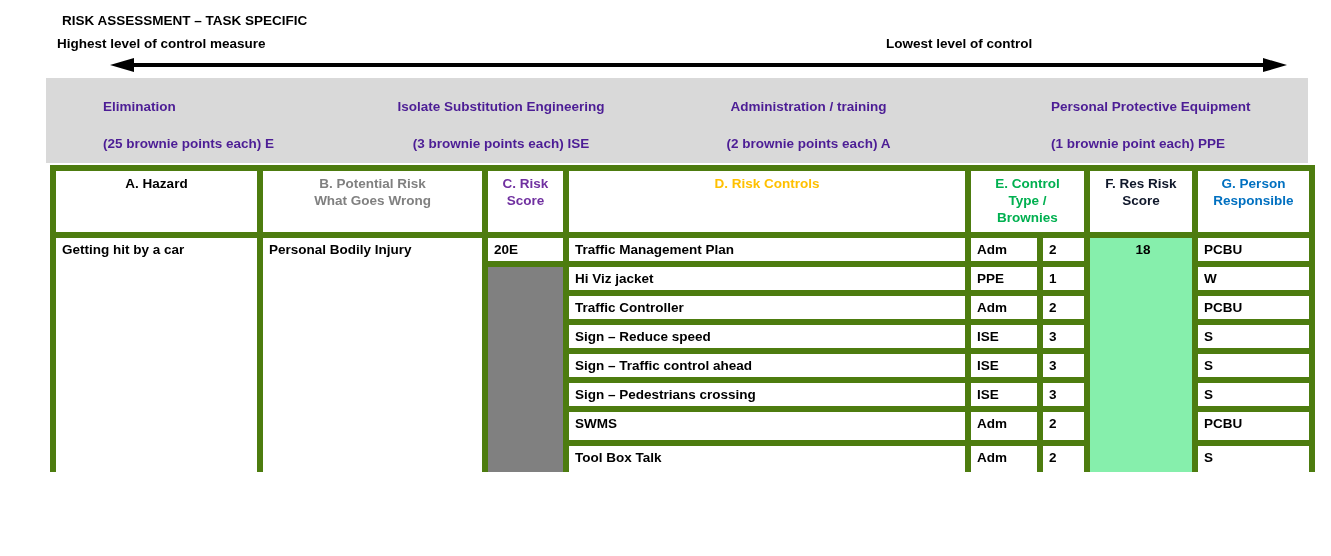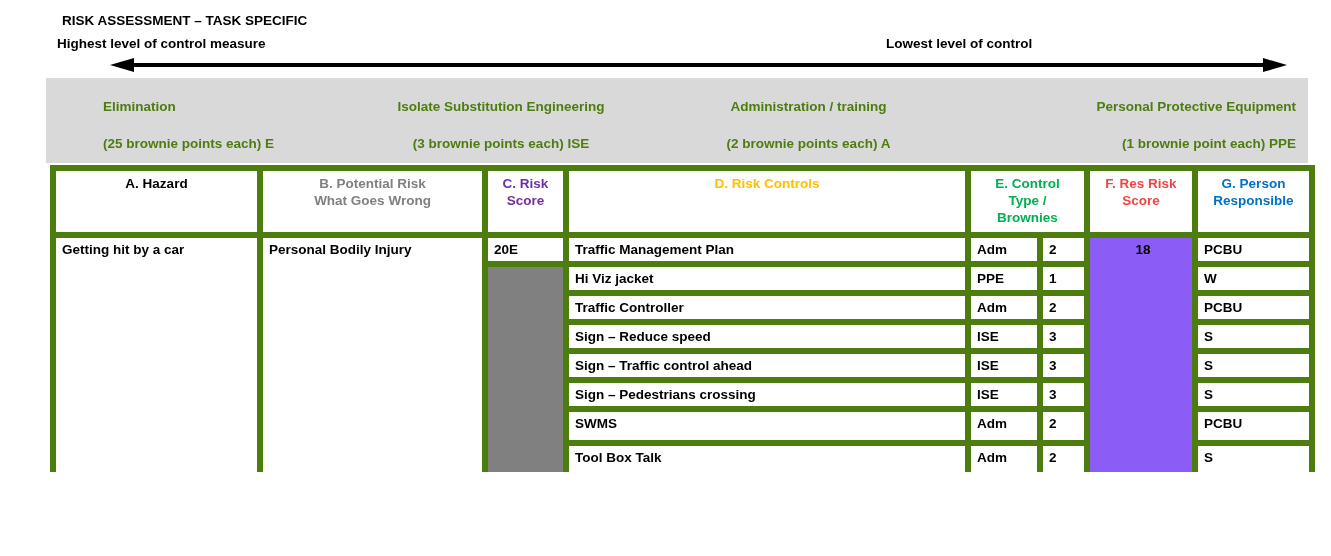--- a/index.html
+++ b/index.html
@@ -12,49 +12,49 @@
   .sub-right{position:absolute;left:886px;top:36px;font-size:13.5px;font-weight:700;white-space:nowrap;}
 
   .arrow{position:absolute;left:110px;top:58px;width:1177px;height:14px;}
   .arrow .shaft{position:absolute;left:16px;right:16px;top:5px;height:4px;background:#000;}
   .arrow .head-left{position:absolute;left:0;top:0;width:0;height:0;
     border-top:7px solid transparent;border-bottom:7px solid transparent;border-right:24px solid #000;}
   .arrow .head-right{position:absolute;right:0;top:0;width:0;height:0;
     border-top:7px solid transparent;border-bottom:7px solid transparent;border-left:24px solid #000;}
 
   .banner{position:absolute;left:46px;top:78px;width:1262px;height:85px;background:#D9D9D9;}
-  .level{position:absolute;top:0;padding-top:21px;font-size:13.5px;font-weight:700;color:#4d7c0f;line-height:16px;}
+  .level{position:absolute;top:0;padding-top:21px;font-size:13.5px;font-weight:700;color:#4c1d95;line-height:16px;}
   .level .pts{margin-top:21px;}
   .lvl-e{left:57px;width:290px;text-align:left;}
   .lvl-ise{left:330px;width:250px;text-align:center;}
   .lvl-a{left:650px;width:225px;text-align:center;}
-  .lvl-ppe{left:1005px;width:245px;text-align:right;}
+  .lvl-ppe{left:1005px;width:245px;text-align:left;}
 
   table.risk{
     position:absolute;left:50px;top:165px;width:1259px;
     border-collapse:collapse;table-layout:fixed;border:2px solid #000;background:#fff;
   }
   table.risk th, table.risk td{border:6px solid #4d7c0f;overflow:hidden;}
   table.risk th{
     font-size:13.5px;font-weight:700;text-align:center;vertical-align:top;
     padding:4px 2px 0 2px;white-space:pre-line;line-height:17px;
   }
   th.h-a{color:#000000;}
   th.h-b{color:#808080;}
   th.h-c{color:#7030A0;font-weight:400;text-align:left;font-size:16px;padding-left:7px;line-height:24px;}
   th.h-d{color:#FFC000;}
   th.h-e{color:#00B050;}
-  th.h-f{color:#ef4444;}
+  th.h-f{color:#0f172a;}
   th.h-g{color:#0070C0;}
   table.risk td{
     font-size:13.5px;font-weight:700;vertical-align:top;
     padding:4px 2px 0 6px;line-height:16px;
   }
   td.shade-dark{background:#808080;}
-  td.shade-light{background:#8b5cf6;vertical-align:bottom;text-align:center;padding:0 0 4px 0;}
+  td.shade-light{background:#86efac;vertical-align:bottom;text-align:center;padding:0 0 4px 0;}
   td.res-rating{text-align:center;padding-left:0;}
   tr.hdr{height:67px;}
   tr.r-std{height:29px;}
   tr.r7{height:34px;}
   tr.r8{height:35px;}
   tr.r9{height:34px;}
   tr.r10{height:31px;}
 </style>
 </head>
 <body>

